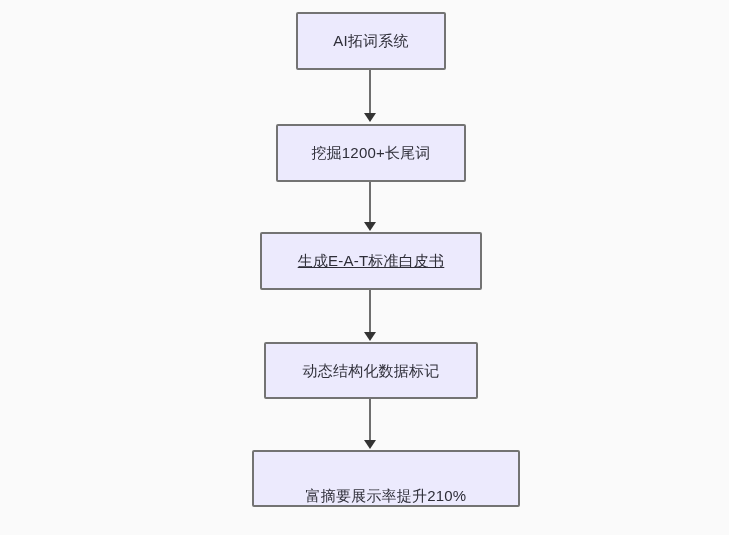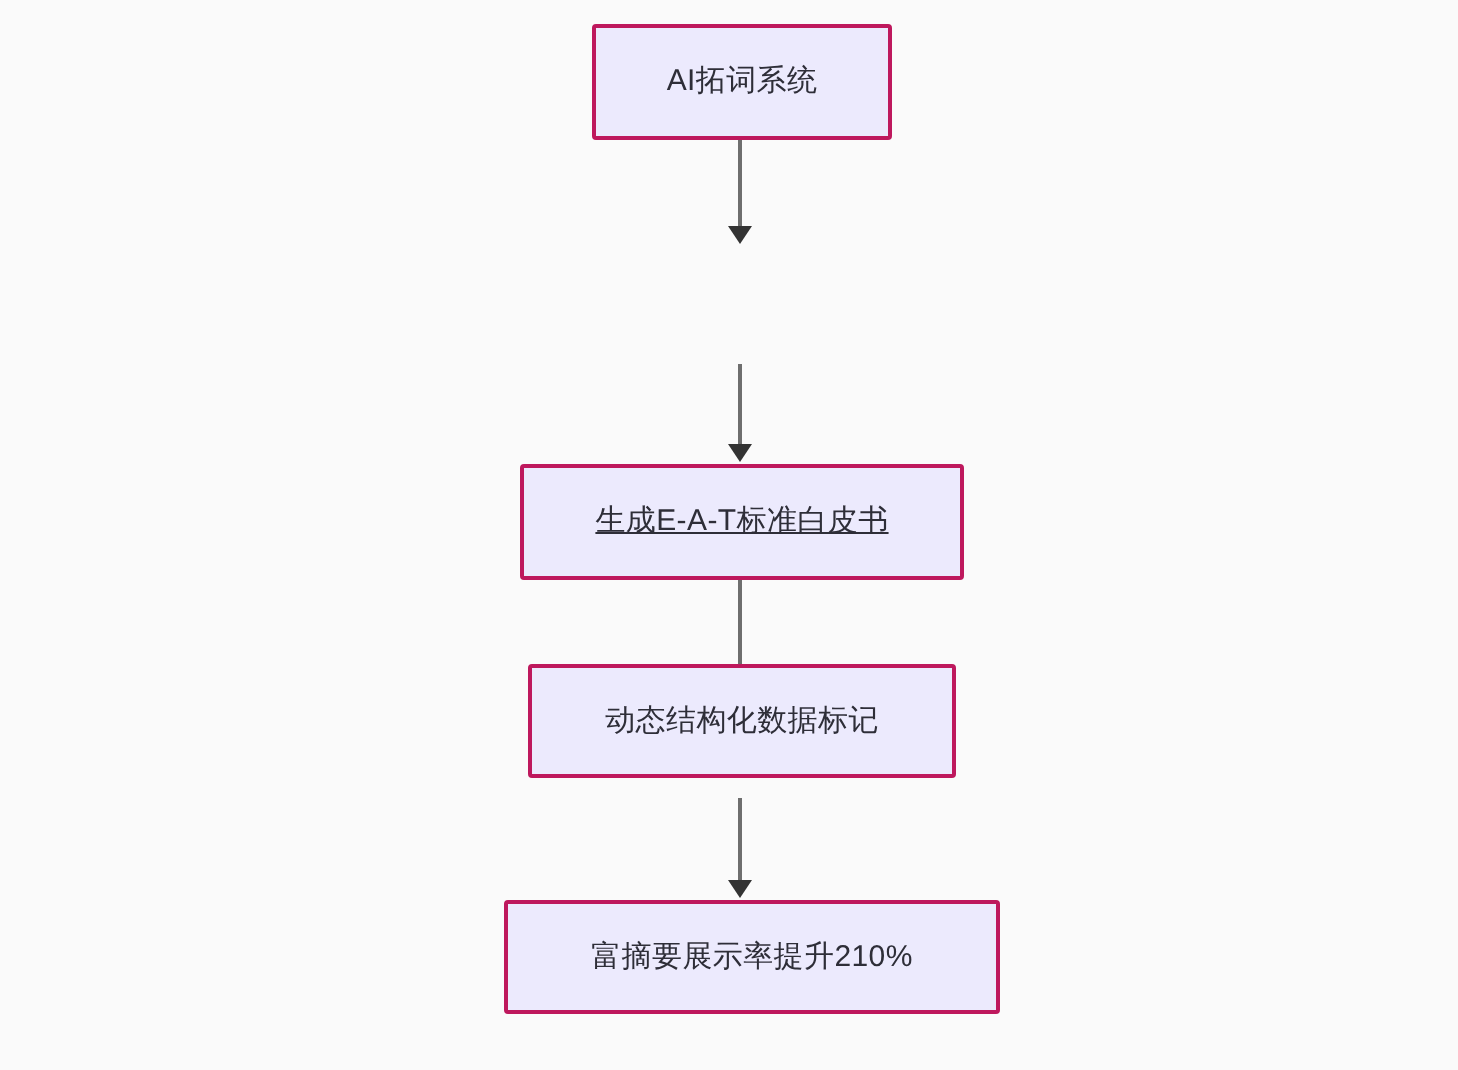--- a/index.html
+++ b/index.html
@@ -17,21 +17,21 @@
   #flowchart {
     position: relative;
     width: 729px;
     height: 535px;
   }
 
   .node {
     position: absolute;
     box-sizing: border-box;
     background: #eceafd;
-    border: 2px solid #be185d;
+    border: 2px solid #737373;
     border-radius: 2px;
     display: flex;
     align-items: center;
     justify-content: center;
     color: #2e2e38;
     font-size: 15px;
     line-height: 1.2;
     letter-spacing: 0.2px;
     white-space: nowrap;
   }
@@ -65,26 +65,29 @@
   <div class="edge" style="left:369px; top:290px; height:43px;"></div>
   <div class="arrowhead" style="left:364px; top:332px;"></div>
 
   <div class="edge" style="left:369px; top:399px; height:42px;"></div>
   <div class="arrowhead" style="left:364px; top:440px;"></div>
 
   <div class="node" style="left:296px; top:12px; width:150px; height:58px;">
     <span>AI拓词系统</span>
   </div>
 
+  <div class="node" style="left:276px; top:124px; width:190px; height:58px;">
+    <span>挖掘1200+长尾词</span>
+  </div>
 
   <div class="node" style="left:260px; top:232px; width:222px; height:58px;text-decoration:underline;">
     <span>生成E-A-T标准白皮书</span>
   </div>
 
-  <div class="node" style="left:264px; top:332px; width:214px; height:57px;">
+  <div class="node" style="left:264px; top:342px; width:214px; height:57px;">
     <span>动态结构化数据标记</span>
   </div>
 
-  <div class="node" style="left:252px; top:450px; width:248px; height:57px;">
+  <div class="node" style="left:252px; top:450px; width:268px; height:57px;align-items:flex-end;">
     <span>富摘要展示率提升210%</span>
   </div>
 
 </div>
 
 </body></html>

